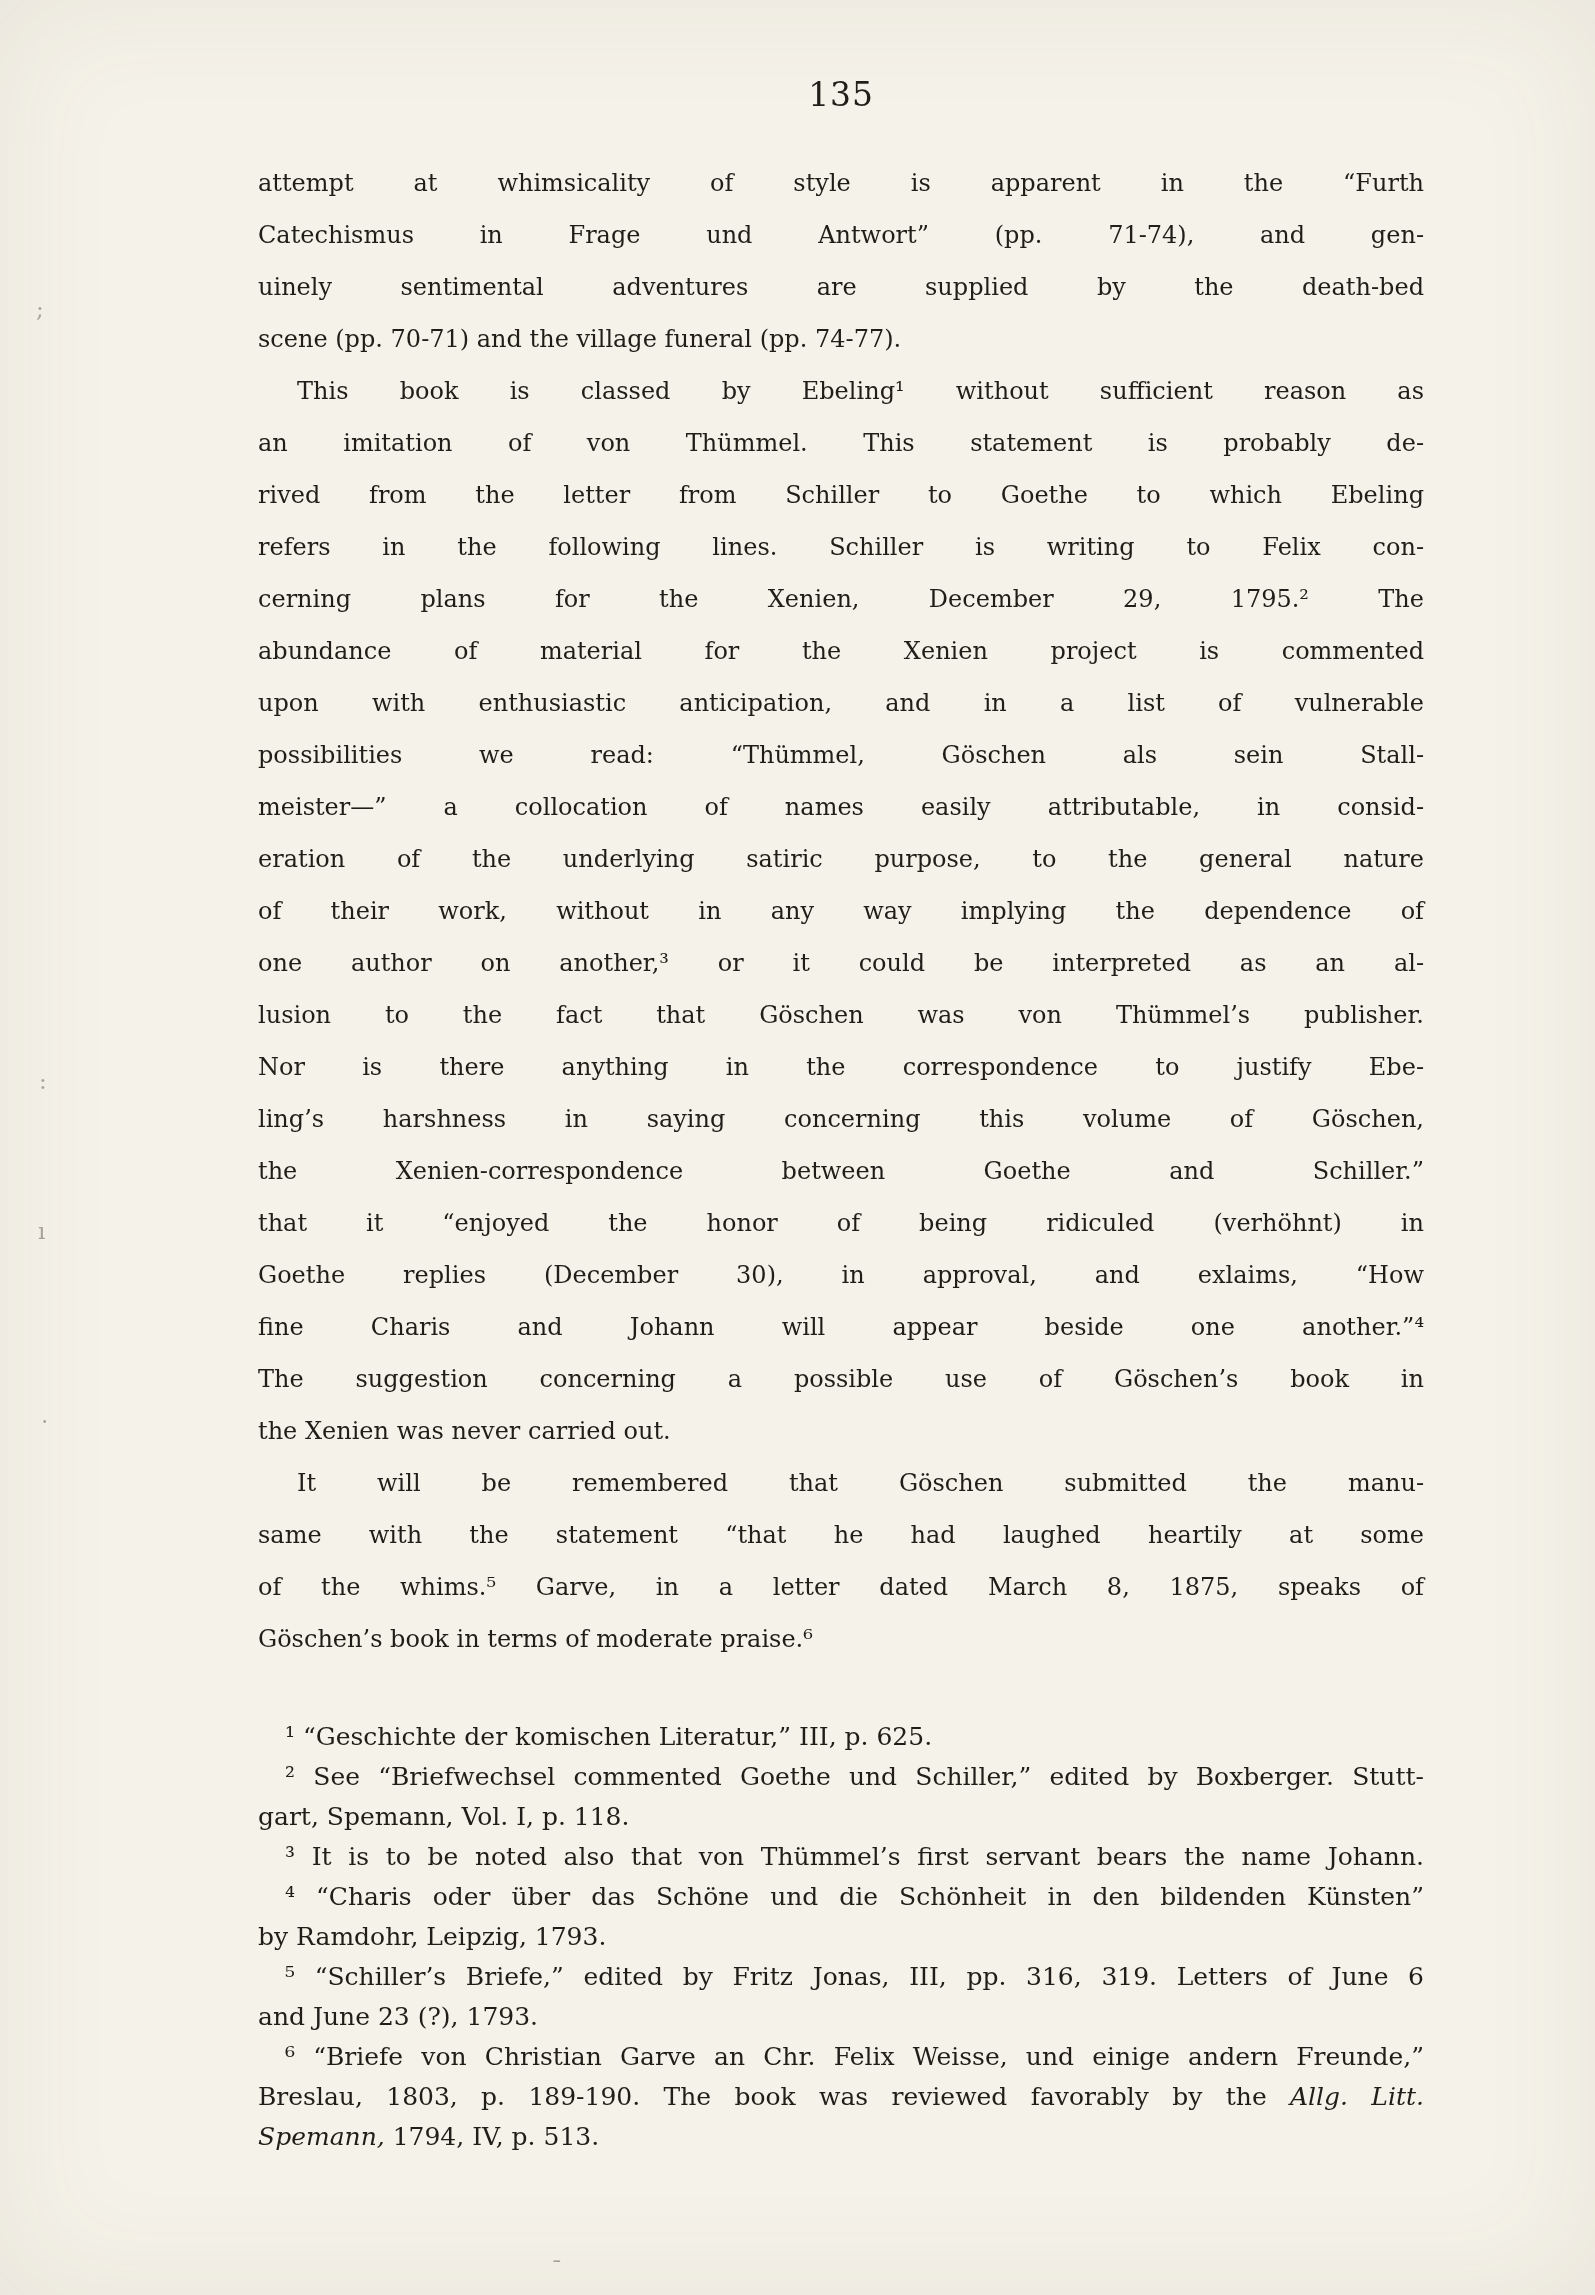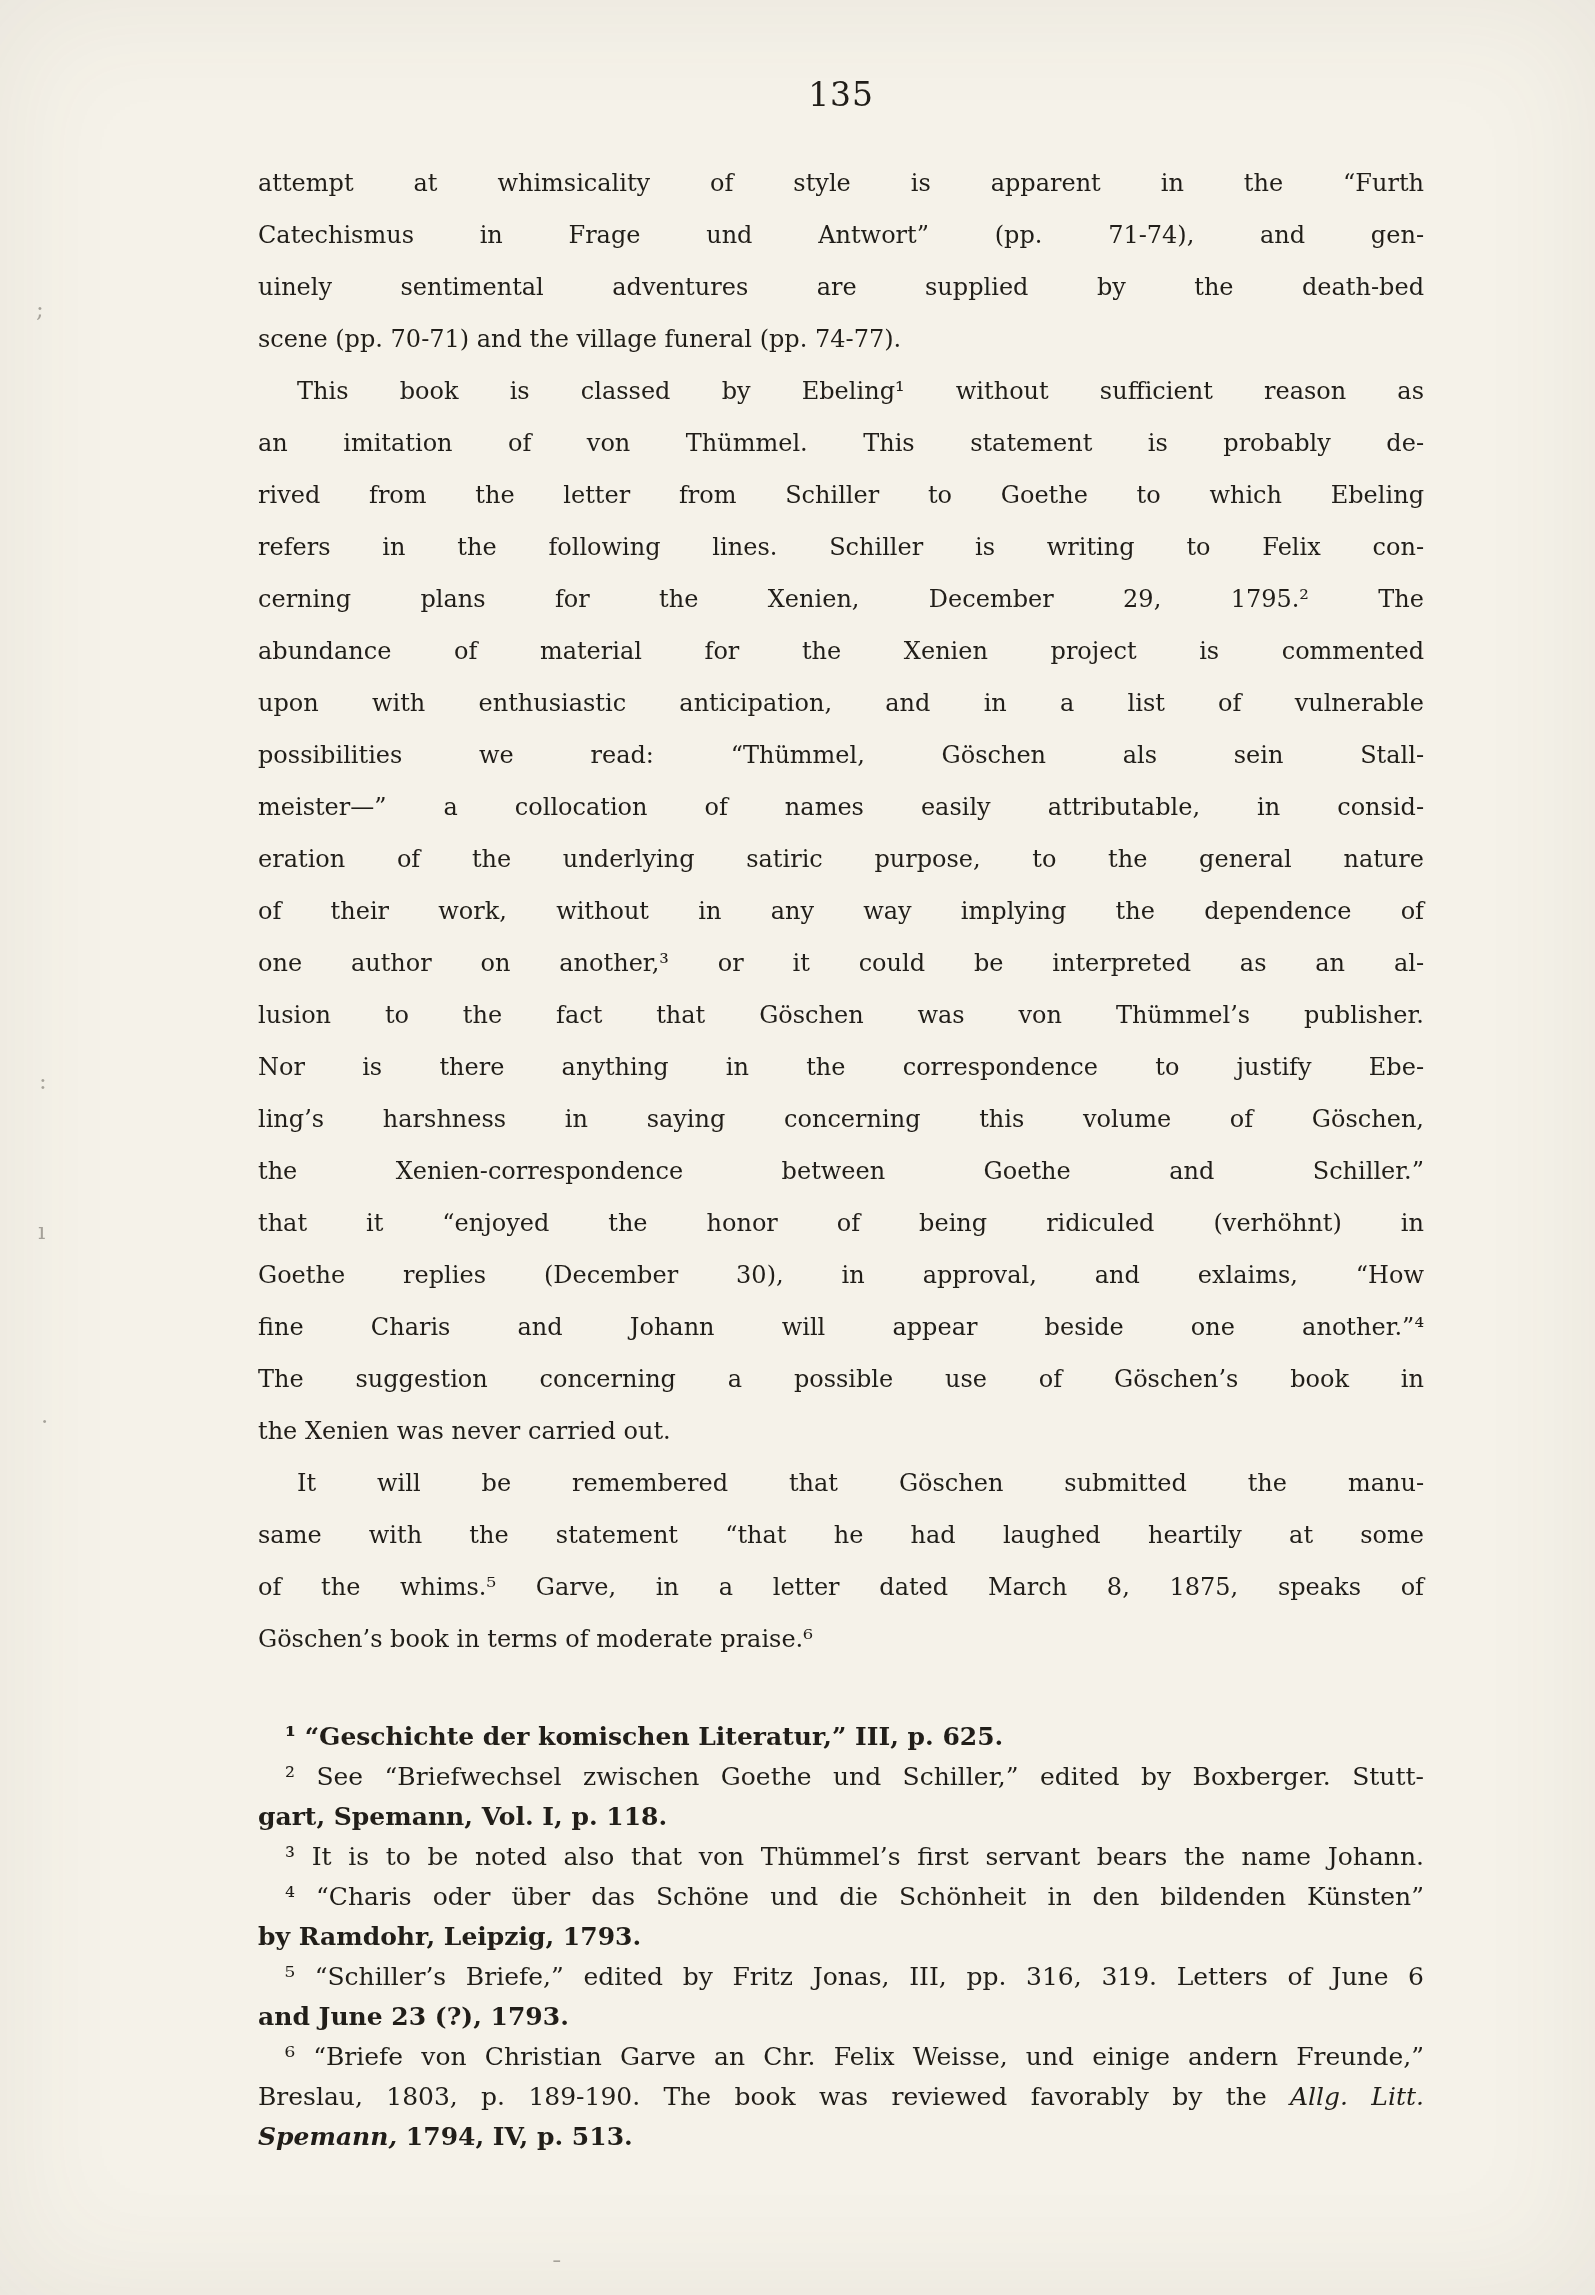--- a/index.html
+++ b/index.html
@@ -36,21 +36,21 @@
   .line.indent { text-indent: 39px; }
   .line.last { text-align-last: left; }
   .footnotes { margin-top: 52px; }
   .fline {
     font-size: 25px;
     line-height: 40px;
     text-align: justify;
     text-align-last: justify;
   }
   .fline.findent { text-indent: 27px; }
-  .fline.last { text-align-last: left; font-weight: bold; }
+  .fline.last { text-align-last: left; }
   .artifact {
     position: absolute;
     font-size: 23px;
     color: #4a463e;
     opacity: 0.45;
   }
 </style>
 </head>
 <body>
 
@@ -92,21 +92,21 @@
           <div class="line"><span>same with the statement “that he had laughed heartily at some</span></div>
           <div class="line"><span>of the whims.⁵ Garve, in a letter dated March 8, 1875, speaks of</span></div>
           <div class="line last"><span>Göschen’s book in terms of moderate praise.⁶</span></div>
         </div>
       </div>
     <div id="footnote-container" class="footnotes">
         <div class="footnote">
           <div class="fline findent last"><span>¹ “Geschichte der komischen Literatur,” III, p. 625.</span></div>
         </div>
         <div class="footnote">
-          <div class="fline findent"><span>² See “Briefwechsel zwischen Goethe und Schiller,” edited by Boxberger. Stutt-</span></div>
+          <div class="fline findent"><span>² See “Briefwechsel commented Goethe und Schiller,” edited by Boxberger. Stutt-</span></div>
           <div class="fline last"><span>gart, Spemann, Vol. I, p. 118.</span></div>
         </div>
         <div class="footnote">
           <div class="fline findent"><span>³ It is to be noted also that von Thümmel’s first servant bears the name Johann.</span></div>
         </div>
         <div class="footnote">
           <div class="fline findent"><span>⁴ “Charis oder über das Schöne und die Schönheit in den bildenden Künsten”</span></div>
           <div class="fline last"><span>by Ramdohr, Leipzig, 1793.</span></div>
         </div>
         <div class="footnote">

